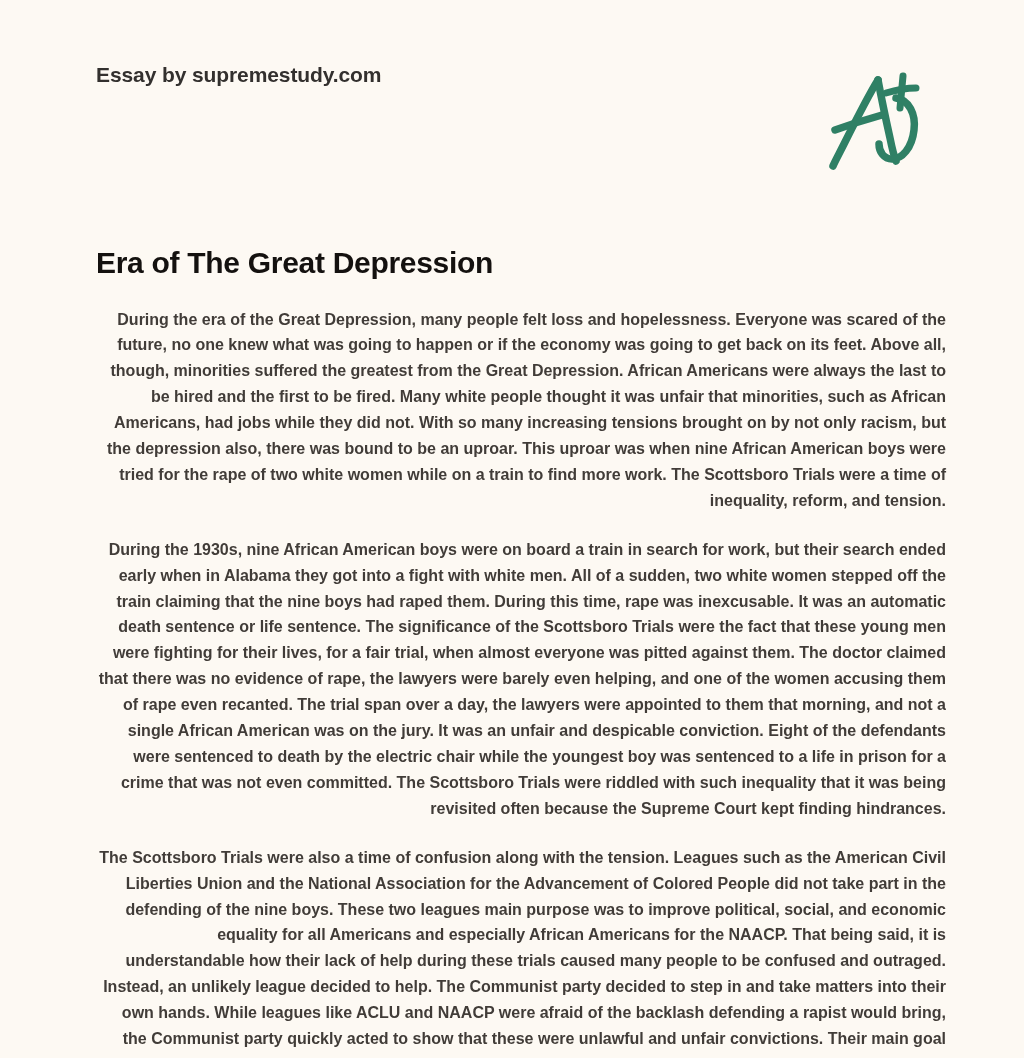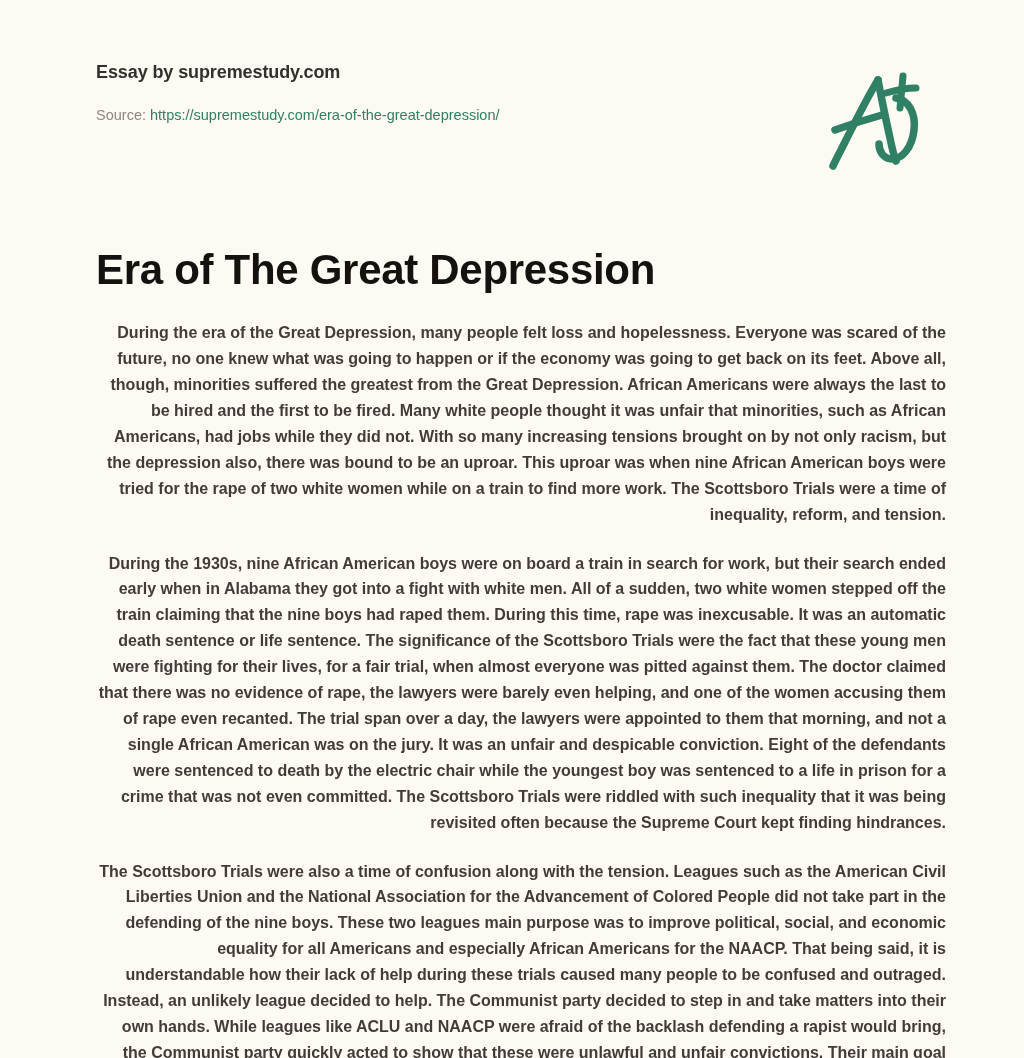--- a/index.html
+++ b/index.html
@@ -25,21 +25,21 @@
 
   
   .header {
     position: absolute;
     left: 96px;
     top: 62px;
     right: 80px;
   }
 
   .byline {
-    font-size: 18px;
+    font-size: 21px;
     font-weight: bold;
     color: #33302e;
     letter-spacing: -0.1px;
     line-height: 1.2;
     margin: 0;
     white-space: nowrap;
   }
 
   .source-line {
     margin-top: 22px;
@@ -75,21 +75,21 @@
   
   .article {
     position: absolute;
     left: 96px;
     top: 246px;
     width: 850px;
   }
 
   .article-title {
     margin: 0 0 26px 0;
-    font-size: 42px;
+    font-size: 30px;
     line-height: 1.15;
     font-weight: bold;
     color: #14110f;
     letter-spacing: -0.3px;
   }
 
   .article-body p {
     margin: 0 0 23px 0;
     font-size: 16px;
     line-height: 1.62;
@@ -103,24 +103,20 @@
     margin-bottom: 16px;
   }
 </style>
 </head>
 <body>
 
 <div class="page">
 
   <div class="header">
     <div class="byline">Essay by supremestudy.com</div>
-    <div class="source-line">
-      <span class="source-label">Source:</span>
-      <a class="source-url" href="#">https://supremestudy.com/era-of-the-great-depression/</a>
-    </div>
   </div>
 
   <div class="brand-mark">
     <svg viewBox="0 0 130 120" xmlns="http://www.w3.org/2000/svg" fill="none" stroke="#2f8065" stroke-linecap="round" stroke-linejoin="round">
 
       <path d="M72 18 C62 34, 48 62, 38 82 C33 92, 29 99, 27 104" stroke-width="7.5"></path>
 
       <path d="M72 18 C75 34, 80 58, 84 76 C86 86, 88 94, 90 99" stroke-width="7.5"></path>
 
       <path d="M29 68 C40 64, 58 58, 76 53" stroke-width="7.5"></path>

